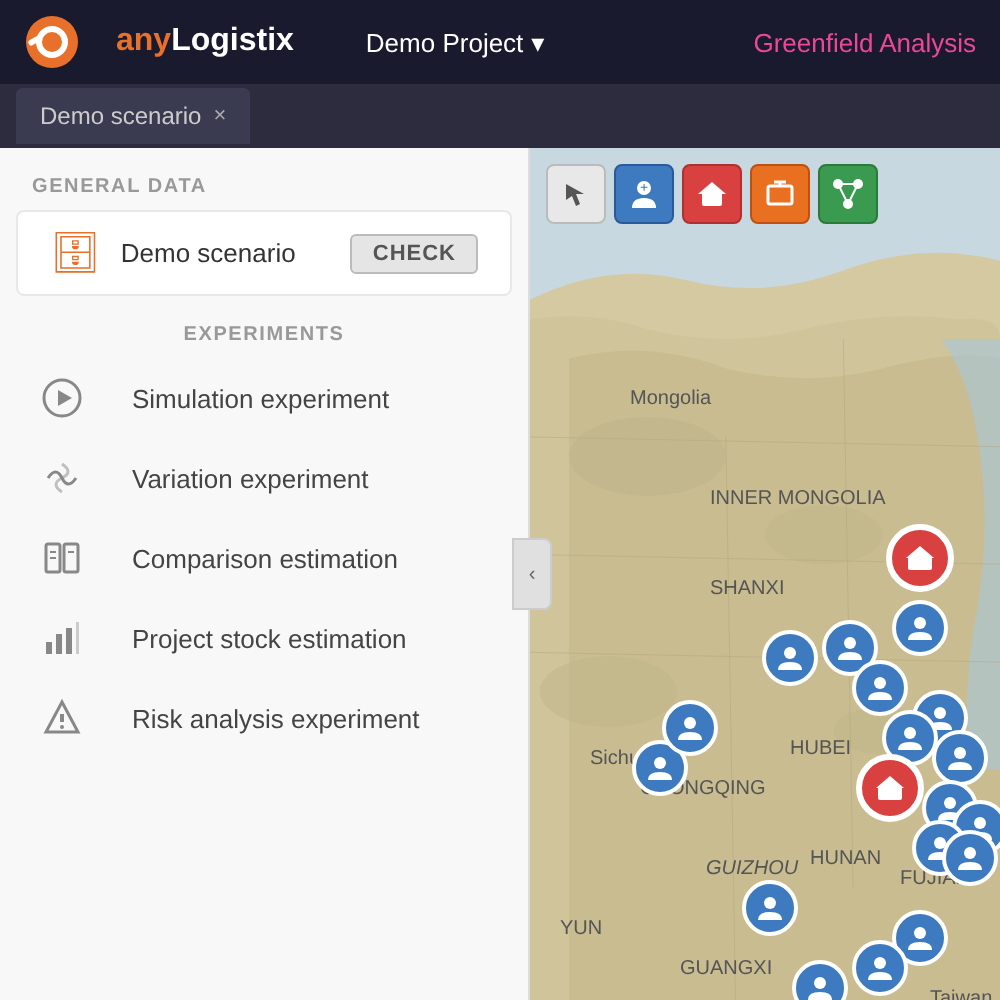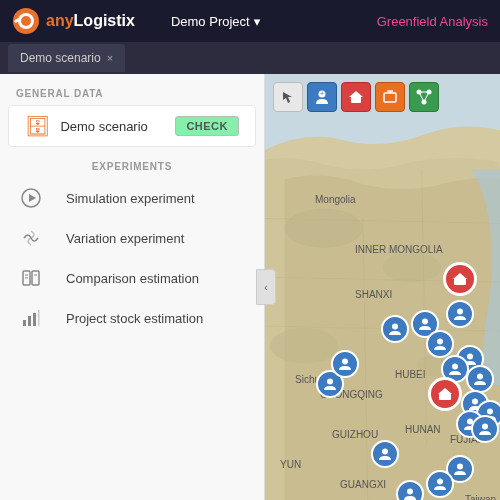--- a/index.html
+++ b/index.html
@@ -10,21 +10,21 @@
       background: #1a1a2e;
       height: 42px;
       display: flex;
       align-items: center;
       padding: 0 12px;
       gap: 16px;
     }
     .logo-area {
       display: flex;
       align-items: center;
-      gap: 6px;
+      gap: 18px;
       text-align: center;
     }
     .logo-icon {
       width: 28px;
       height: 28px;
     }
     .logo-text {
       color: white;
       font-size: 16px;
       font-weight: 500;
@@ -125,21 +125,21 @@
       color: #e8702a;
       font-size: 20px;
     }
     .scenario-name {
       flex: 1;
       font-size: 13px;
       color: #333;
     }
     .check-btn {
       border: 1px solid #bbb;
-      background: #86efac;
+      background: #e5e5e5;
       color: #555;
       font-size: 11px;
       font-weight: 600;
       padding: 3px 10px;
       border-radius: 3px;
       cursor: pointer;
       letter-spacing: 0.5px;
     }
 
     .experiments-label {
@@ -335,20 +335,30 @@
           <span class="experiment-icon">
             <svg width="20" height="20" viewBox="0 0 20 20">
               <rect x="2" y="12" width="3" height="6" fill="#888"></rect>
               <rect x="7" y="8" width="3" height="10" fill="#888"></rect>
               <rect x="12" y="5" width="3" height="13" fill="#888"></rect>
               <rect x="17" y="2" width="1.5" height="16" fill="#888" opacity="0.4"></rect>
             </svg>
           </span>
           <span class="experiment-name">Project stock estimation</span>
         </div>
+        <div class="experiment-item">
+          <span class="experiment-icon">
+            <svg width="20" height="20" viewBox="0 0 20 20">
+              <polygon points="10,2 18,17 2,17" fill="none" stroke="#888" stroke-width="1.5"></polygon>
+              <line x1="10" y1="8" x2="10" y2="12" stroke="#888" stroke-width="2"></line>
+              <circle cx="10" cy="14.5" r="1" fill="#888"></circle>
+            </svg>
+          </span>
+          <span class="experiment-name">Risk analysis experiment</span>
+        </div>
       </div>
   </div>
 
   <div class="map-area">
 
     <svg class="map-bg" viewBox="0 0 240 440" preserveAspectRatio="xMidYMid slice">
 
       <rect width="240" height="440" fill="#c8d8e0"></rect>
 
       <path d="M0,80 Q40,60 80,70 Q120,80 160,65 Q200,50 240,60 L240,440 L0,440 Z" fill="#d4c9a0"></path>
@@ -406,21 +416,21 @@
           </svg>
         </div>
       </div>
 
     <div id="map-labels">
         <div class="map-label" style="top: 120px; left: 50px;">Mongolia</div>
         <div class="map-label" style="top: 170px; left: 90px;">INNER MONGOLIA</div>
         <div class="map-label" style="top: 215px; left: 90px;">SHANXI</div>
         <div class="map-label" style="top: 300px; left: 30px;">Sichuan</div>
         <div class="map-label" style="top: 315px; left: 55px;">CHONGQING</div>
-        <div class="map-label" style="top: 355px; left: 67px;">GUIZHOU</div>
+        <div class="map-label" style="top: 355px; left: 88px; font-style: italic;">GUIZHOU</div>
         <div class="map-label" style="top: 405px; left: 75px;">GUANGXI</div>
         <div class="map-label" style="top: 295px; left: 130px;">HUBEI</div>
         <div class="map-label" style="top: 350px; left: 140px;">HUNAN</div>
         <div class="map-label" style="top: 360px; left: 185px;">FUJIAN</div>
         <div class="map-label" style="top: 420px; left: 200px;">Taiwan</div>
         <div class="map-label" style="top: 385px; left: 15px;">YUN</div>
       </div>
 
     <div id="map-markers">
         <div class="marker" style="top: 205px; left: 195px;">

